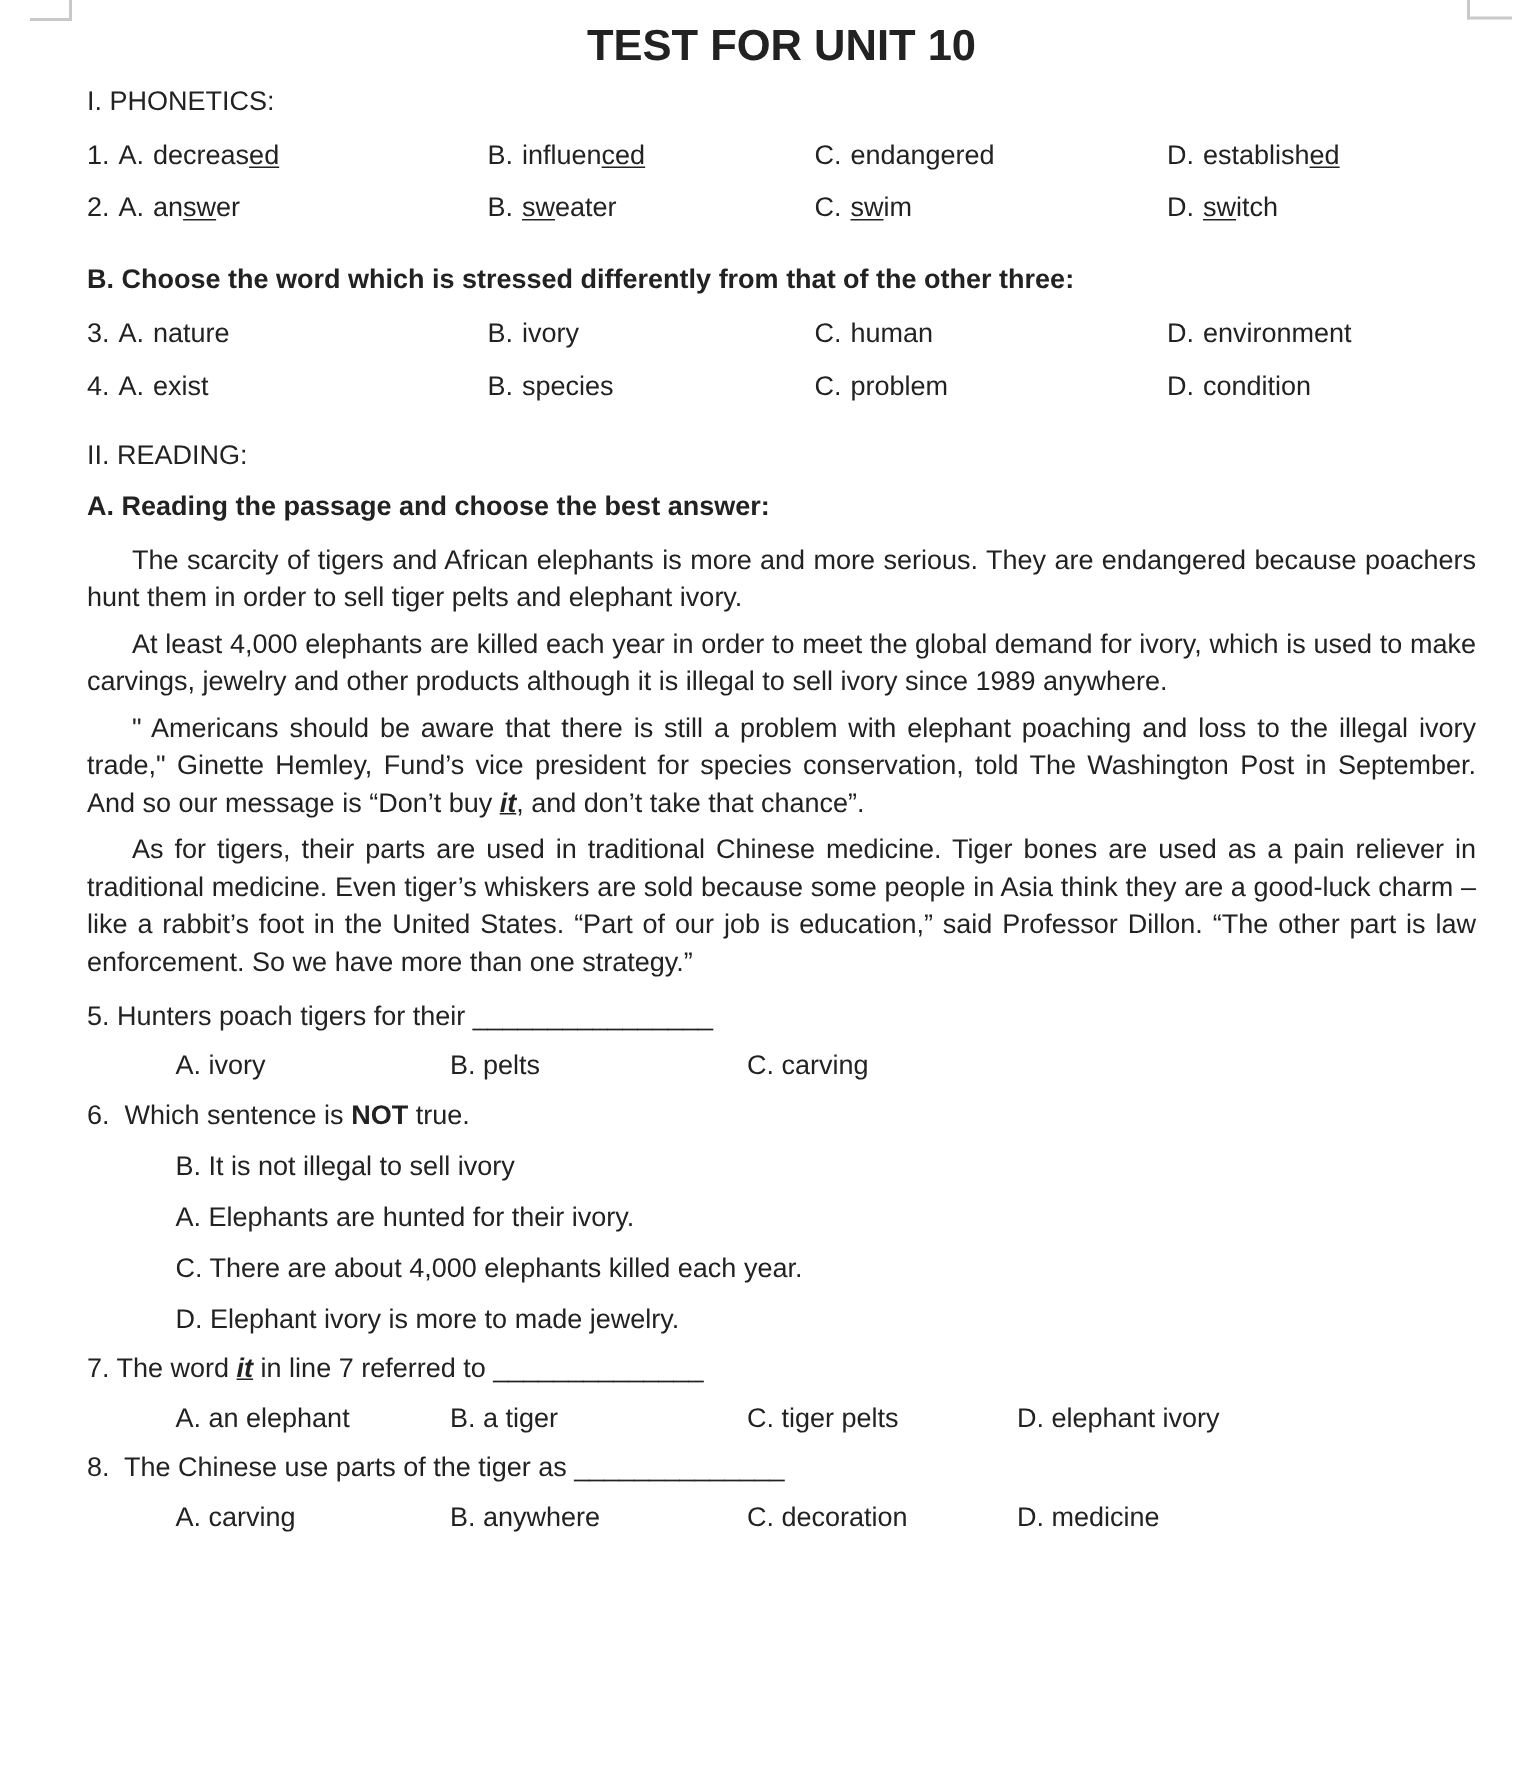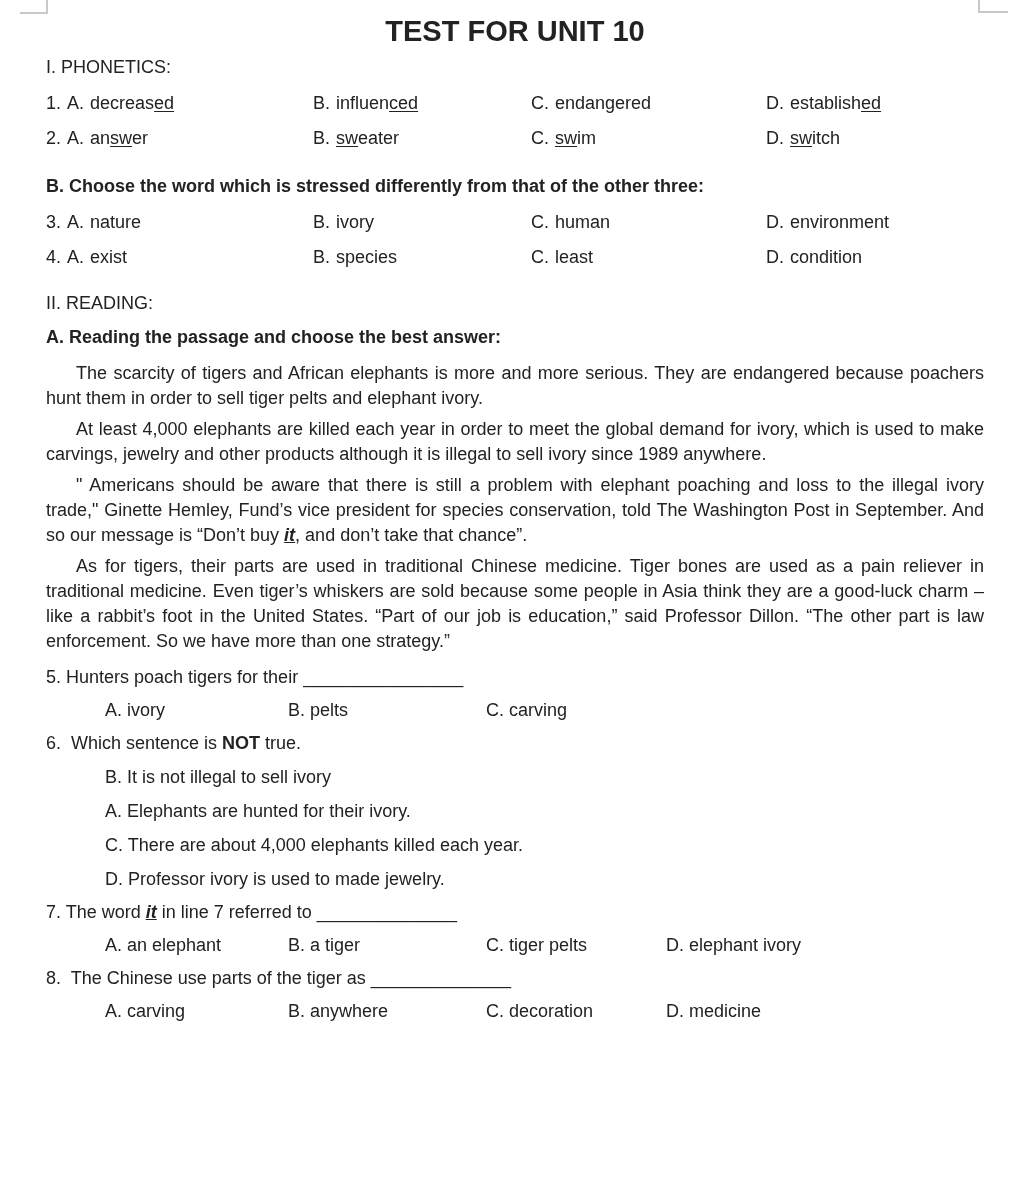--- a/index.html
+++ b/index.html
@@ -8,21 +8,21 @@
     background:#ffffff;color:#222222;
     font-family:"Liberation Sans",sans-serif;
     font-size:18px;
   }
   *{box-sizing:border-box;}
   
   .corner{position:absolute;top:0;}
   .corner-tl{left:20px;width:28px;height:14px;border-right:2px solid #c9c9c9;border-bottom:2px solid #c9c9c9;}
   .corner-tr{left:978px;width:30px;height:13px;border-left:2px solid #c9c9c9;border-bottom:2px solid #c9c9c9;}
 
-  .page{padding:14px 40px 0 46px;}
+  .page{padding:14px 40px 0 46px;margin-left:12px;}
 
   .doc-title{
     text-align:center;font-size:29px;font-weight:700;line-height:34px;
     margin:0;
   }
   .sec-heading{font-weight:400;line-height:22px;margin-top:8px;}
   .instruction{font-weight:700;line-height:22px;margin-top:12px;}
   .instruction.gap{margin-top:27px;}
   .sec-heading.gap{margin-top:25px;}
 
@@ -81,21 +81,21 @@
   <div class="phon-row">
     <span class="cell"><span class="num">3.</span><span class="lbl">A.</span><span>nature</span></span>
     <span class="cell"><span class="lbl">B.</span><span>ivory</span></span>
     <span class="cell"><span class="lbl">C.</span><span>human</span></span>
     <span class="cell"><span class="lbl">D.</span><span>environment</span></span>
   </div>
 
   <div class="phon-row">
     <span class="cell"><span class="num">4.</span><span class="lbl">A.</span><span>exist</span></span>
     <span class="cell"><span class="lbl">B.</span><span>species</span></span>
-    <span class="cell"><span class="lbl">C.</span><span>least</span></span>
+    <span class="cell"><span class="lbl">C.</span><span>problem</span></span>
     <span class="cell"><span class="lbl">D.</span><span>condition</span></span>
   </div>
 
   <div class="sec-heading gap">II. READING:</div>
   <div class="instruction">A. Reading the passage and choose the best answer:</div>
 
   <div class="passage">
     <p>The scarcity of tigers and African elephants is more and more serious. They are endangered because poachers hunt them in order to sell tiger pelts and elephant ivory.</p>
     <p>At least 4,000 elephants are killed each year in order to meet the global demand for ivory, which is used to make carvings, jewelry and other products although it is illegal to sell ivory since 1989 anywhere.</p>
     <p><span>" Americans should be aware that there is still a problem with elephant poaching and loss to the illegal ivory trade," Ginette Hemley, Fund’s vice president for species conservation, told The Washington Post in September. And so our message is “Don’t buy </span><span class="it">it</span><span>, and don’t take that chance”.</span></p>
@@ -106,21 +106,21 @@
   <div class="q-options">
     <span>A. ivory</span>
     <span>B. pelts</span>
     <span>C. carving</span>
   </div>
 
   <div class="q-line"><span>6.&nbsp; Which sentence is </span><span class="nb">NOT</span><span> true.</span></div>
   <div class="q-choice">B. It is not illegal to sell ivory</div>
   <div class="q-choice">A. Elephants are hunted for their ivory.</div>
   <div class="q-choice">C. There are about 4,000 elephants killed each year.</div>
-  <div class="q-choice">D. Professor ivory is used to made jewelry.</div>
+  <div class="q-choice">D. Elephant ivory is more to made jewelry.</div>
 
   <div class="q-line"><span>7. The word </span><span class="it">it</span><span> in line 7 referred to </span><span>______________</span></div>
   <div class="q-options">
     <span>A. an elephant</span>
     <span>B. a tiger</span>
     <span>C. tiger pelts</span>
     <span>D. elephant ivory</span>
   </div>
 
   <div class="q-line"><span>8.&nbsp; The Chinese use parts of the tiger as </span><span>______________</span></div>

